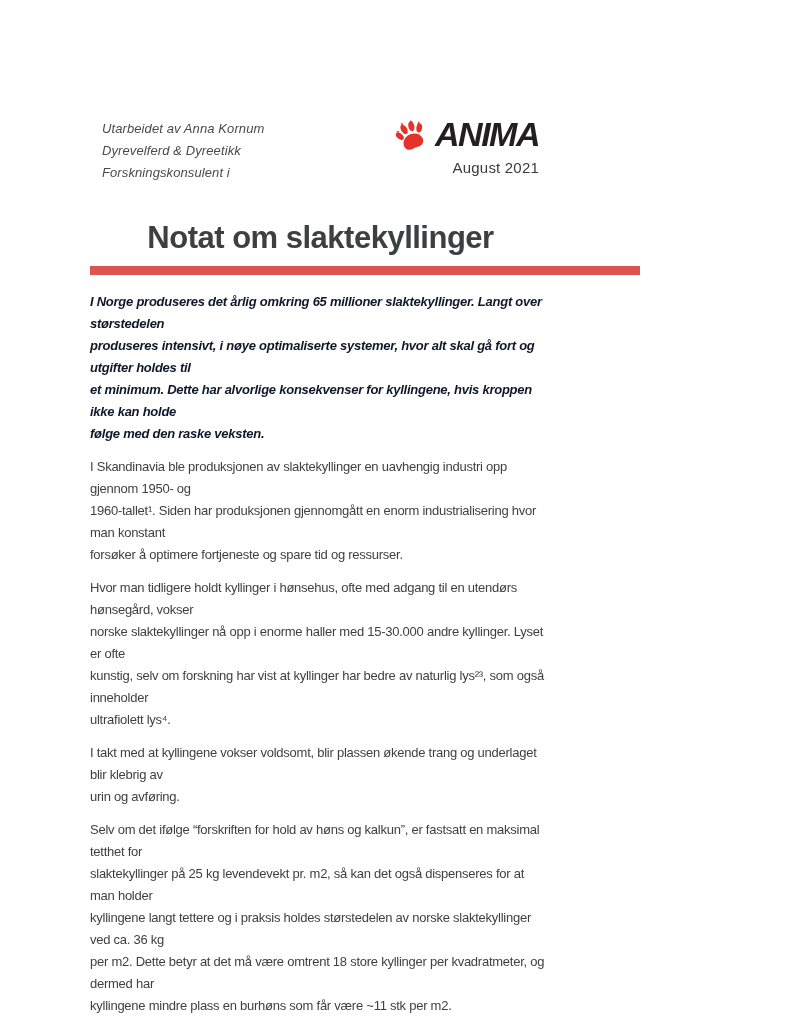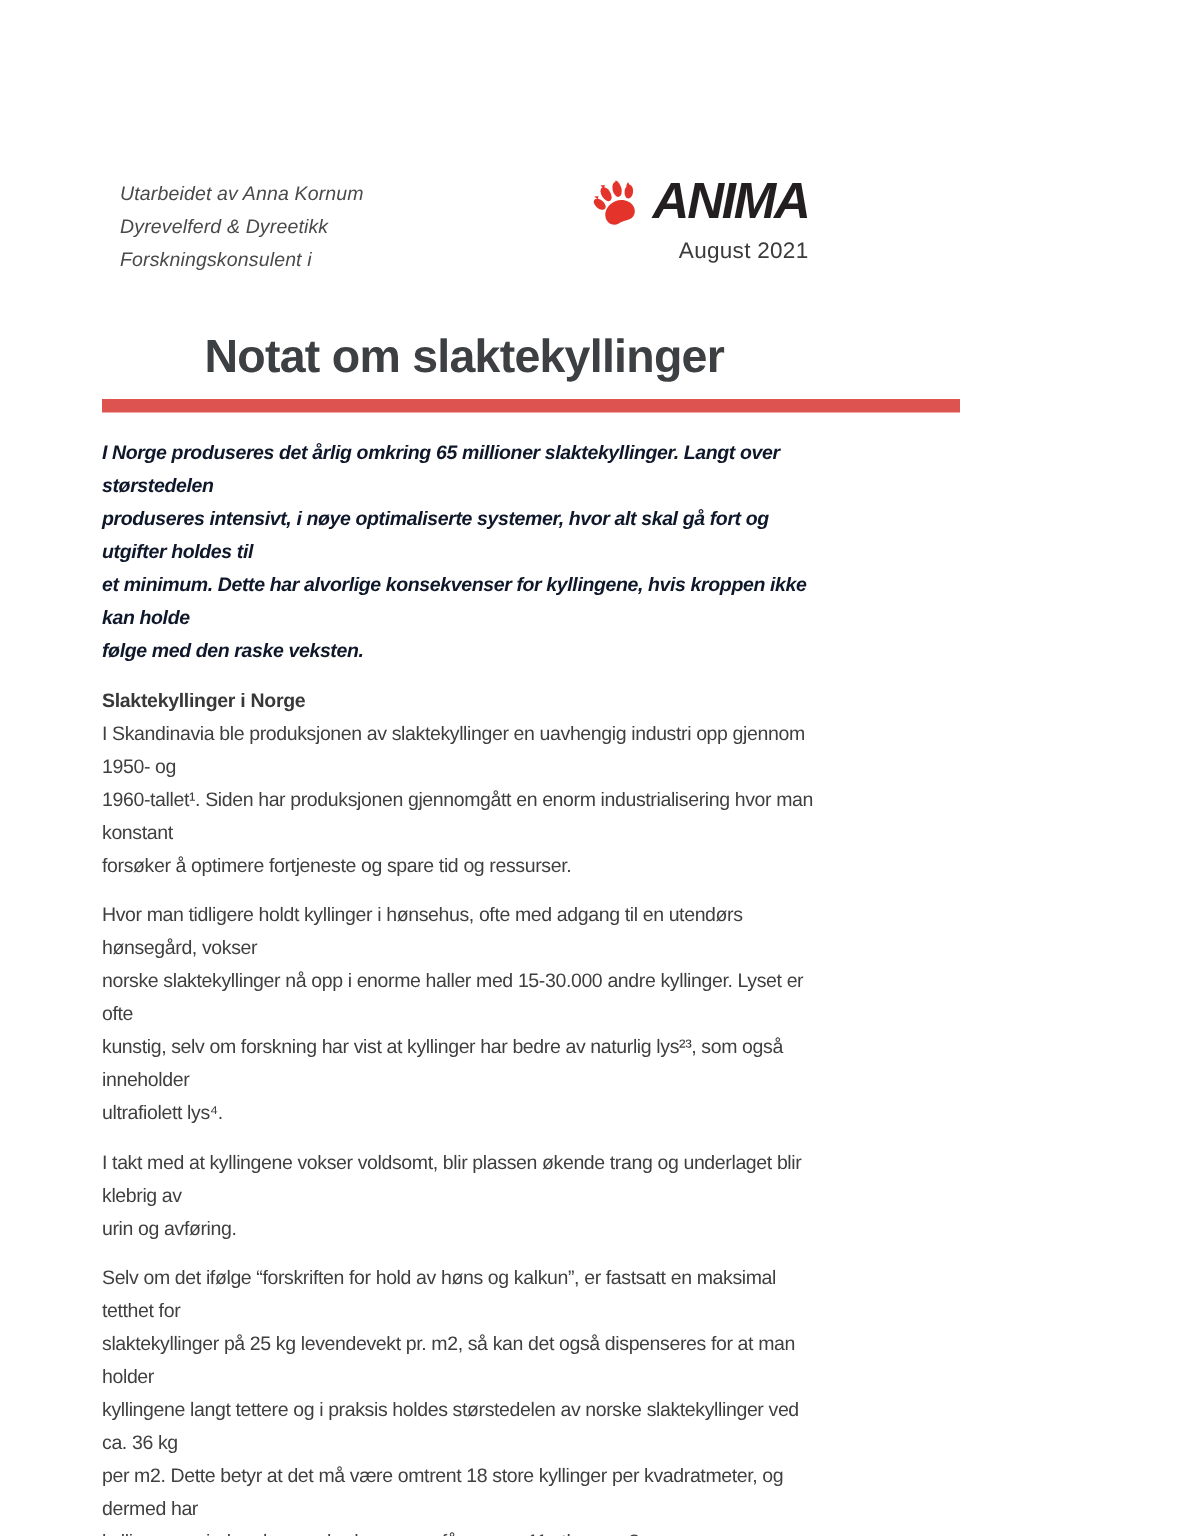--- a/index.html
+++ b/index.html
@@ -3,21 +3,21 @@
 <meta charset="utf-8">
 <style>
   html, body { margin: 0; padding: 0; background: #ffffff; }
   .page {
     position: relative;
     width: 640px; height: 1024px;
     background: #ffffff;
     font-family: "Liberation Sans", "DejaVu Sans", sans-serif;
     color: #3f3f3f;
     box-sizing: border-box;
-    padding: 118px 89px 0 68px;
+    padding: 118px 89px 0 90px;
     overflow: hidden;
   }
   .top-row {
     display: flex;
     justify-content: space-between;
     align-items: flex-start;
   }
   .author {
     font-style: italic;
     font-size: 13px;
@@ -127,21 +127,20 @@
   <h1 class="doc-title">Notat om slaktekyllinger</h1>
   <div class="accent-rule"></div>
 
   <div class="body-copy">
     <p class="intro">I Norge produseres det årlig omkring 65 millioner slaktekyllinger. Langt over størstedelen
 produseres intensivt, i nøye optimaliserte systemer, hvor alt skal gå fort og utgifter holdes til
 et minimum. Dette har alvorlige konsekvenser for kyllingene, hvis kroppen ikke kan holde
 følge med den raske veksten.</p>
 
     <section>
-      <h2 class="sec-heading">Slaktekyllinger i Norge</h2>
       <p>I Skandinavia ble produksjonen av slaktekyllinger en uavhengig industri opp gjennom 1950- og
 1960-tallet¹. Siden har produksjonen gjennomgått en enorm industrialisering hvor man konstant
 forsøker å optimere fortjeneste og spare tid og ressurser.</p>
       <p>Hvor man tidligere holdt kyllinger i hønsehus, ofte med adgang til en utendørs hønsegård, vokser
 norske slaktekyllinger nå opp i enorme haller med 15-30.000 andre kyllinger. Lyset er ofte
 kunstig, selv om forskning har vist at kyllinger har bedre av naturlig lys²³, som også inneholder
 ultrafiolett lys⁴.</p>
       <p>I takt med at kyllingene vokser voldsomt, blir plassen økende trang og underlaget blir klebrig av
 urin og avføring.</p>
     </section>

